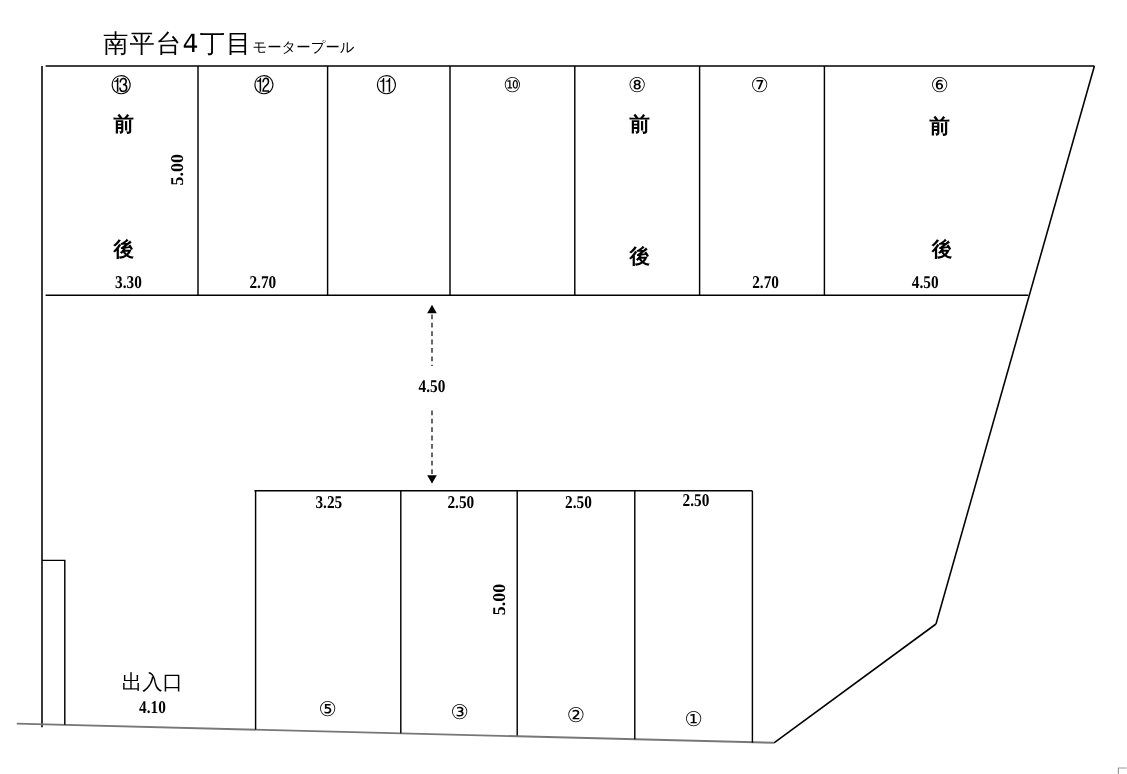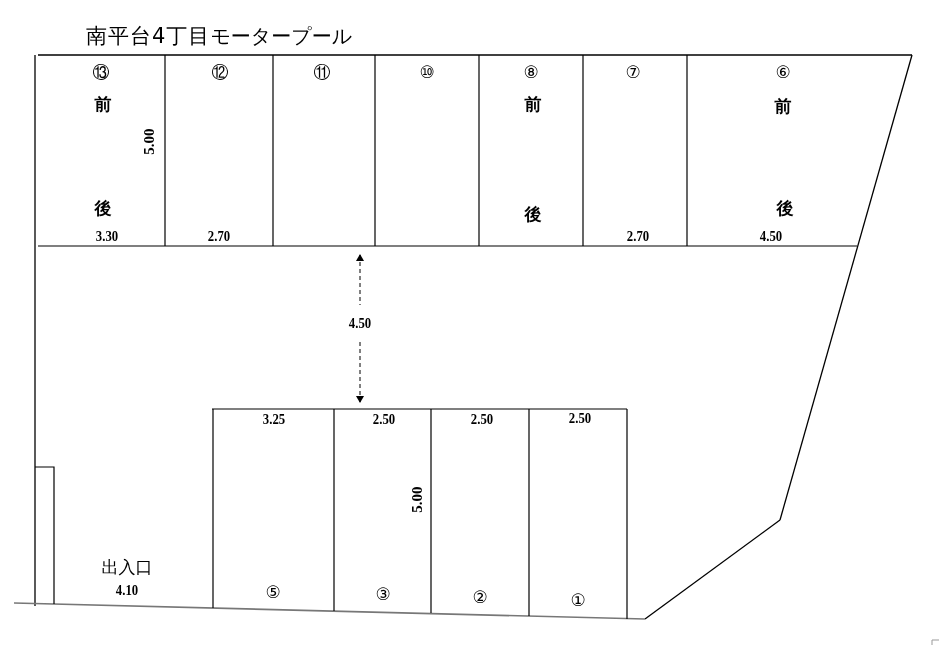--- a/index.html
+++ b/index.html
@@ -1,25 +1,25 @@
 <!DOCTYPE html>
 <html><head>
 <meta charset="utf-8">
 <style>
   html, body { margin: 0; padding: 0; background: #ffffff; }
   body { width: 939px; height: 645px; position: relative; overflow: hidden; font-family: "DejaVu Serif", "Liberation Serif", serif; color: #000; }
   svg.plan { position: absolute; left: 0; top: 0; }
   .lbl { position: absolute; white-space: nowrap; line-height: 1; transform: translateX(-50%); }
   .title { position: absolute; left: 86px; top: 22px; font-size: 21px; font-family: "DejaVu Sans", "Liberation Sans", sans-serif; letter-spacing: 1px; }
-  .title .small { font-size: 20px; letter-spacing: 0; }
+  .title .small { font-size: 12px; letter-spacing: 0; }
   .num { font-size: 17px; font-family: "DejaVu Sans", "Liberation Sans", sans-serif; }
   .kanji { font-size: 17px; font-weight: bold; font-family: "DejaVu Sans", "Liberation Sans", sans-serif; }
   .dim { font-size: 15px; font-family: "Liberation Serif", "DejaVu Serif", serif; font-weight: bold; transform: translateX(-50%) scaleX(0.85); }
   .dimv { position: absolute; font-size: 15px; font-family: "Liberation Serif", "DejaVu Serif", serif; font-weight: bold; transform: rotate(-90deg); transform-origin: center center; white-space: nowrap; }
-  .entry { font-size: 17px; font-family: Liberation Mono, monospace; }
+  .entry { font-size: 17px; font-family: Liberation Sans, sans-serif; }
 </style>
 </head>
 <body>
 
 <svg class="plan" width="939" height="645" viewBox="0 0 939 645" xmlns="http://www.w3.org/2000/svg">
   <defs>
     <marker id="arrUp" markerWidth="8" markerHeight="8" refX="4" refY="1" orient="0" markerUnits="userSpaceOnUse">
       <path d="M0,7 L4,0 L8,7 Z" fill="#000"></path>
     </marker>
     <marker id="arrDown" markerWidth="8" markerHeight="8" refX="4" refY="7" orient="0" markerUnits="userSpaceOnUse">

